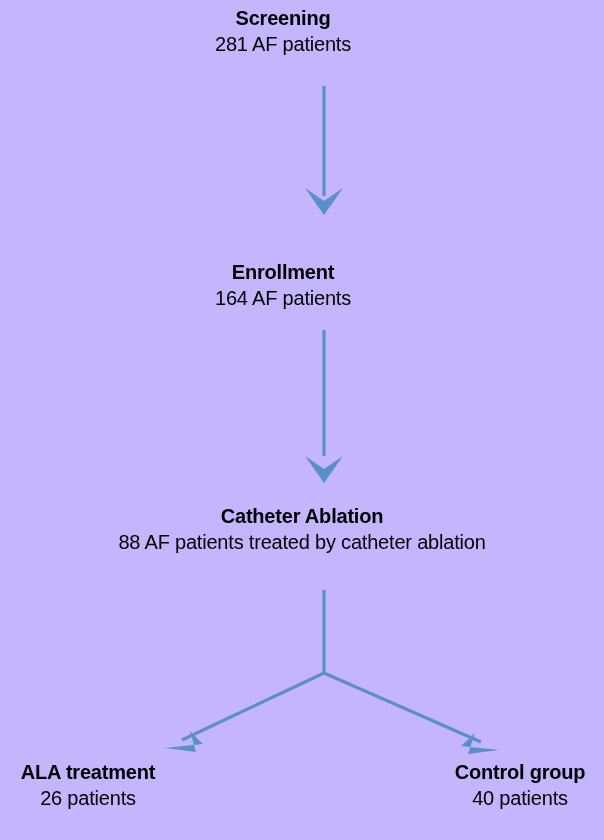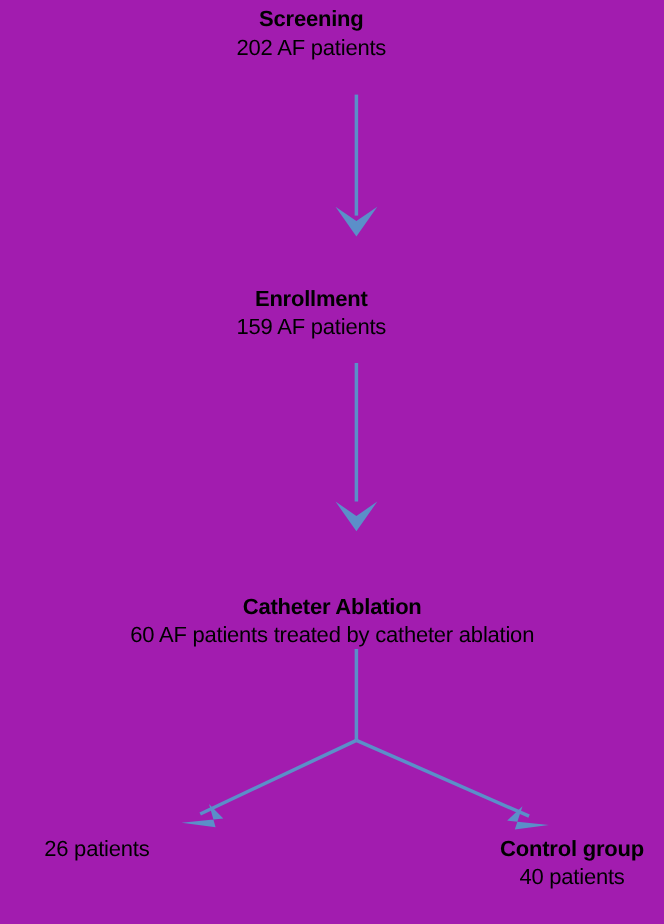--- a/index.html
+++ b/index.html
@@ -8,21 +8,21 @@
     background: #ffffff;
   }
   body {
     font-family: "Liberation Sans", sans-serif;
     color: #000000;
   }
   #flowchart {
     position: relative;
     width: 604px;
     height: 840px;
-    background: #a21caf;
+    background: #c4b5fd;
     overflow: hidden;
   }
   .node {
     position: absolute;
     text-align: center;
     line-height: 1.28;
     white-space: nowrap;
   }
   .node .title {
     font-weight: bold;
@@ -41,21 +41,21 @@
     left: 0;
     top: 0;
     width: 604px;
     height: 840px;
     pointer-events: none;
   }
 
   
   #node-screening   { left: 133px; top: 6px;   width: 300px; }
   #node-enrollment  { left: 133px; top: 260px; width: 300px; }
-  #node-ablation    { left: 22px;  top: 504px; width: 560px; margin-top: 36px; }
+  #node-ablation    { left: 22px;  top: 504px; width: 560px; }
   #node-ala         { left: 0px;   top: 760px; width: 176px; }
   #node-control     { left: 432px; top: 760px; width: 176px; }
 </style>
 </head>
 <body>
 
 <div id="flowchart">
 
   <svg class="arrow-layer" viewBox="0 0 604 840" width="604" height="840" xmlns="http://www.w3.org/2000/svg">
 
@@ -79,34 +79,35 @@
     </g>
 
     <g>
       <line x1="324" y1="673" x2="481" y2="742" stroke="#5b8fc9" stroke-width="3.2" stroke-linecap="butt"></line>
       <path d="M 499 750 L 461 746 L 475 733 L 468 754 Z" fill="#5b8fc9"></path>
     </g>
   </svg>
 
   <div class="node" id="node-screening">
     <span class="title">Screening</span>
-    <span class="subtitle">202 AF patients</span>
+    <span class="subtitle">281 AF patients</span>
   </div>
 
   <div class="node" id="node-enrollment">
     <span class="title">Enrollment</span>
-    <span class="subtitle">159 AF patients</span>
+    <span class="subtitle">164 AF patients</span>
   </div>
 
   <div class="node" id="node-ablation">
     <span class="title">Catheter Ablation</span>
-    <span class="subtitle">60 AF patients treated by catheter ablation</span>
+    <span class="subtitle">88 AF patients treated by catheter ablation</span>
   </div>
 
   <div class="node" id="node-ala">
+    <span class="title">ALA treatment</span>
     <span class="subtitle">26 patients</span>
   </div>
 
   <div class="node" id="node-control">
     <span class="title">Control group</span>
     <span class="subtitle">40 patients</span>
   </div>
 
 </div>
 

